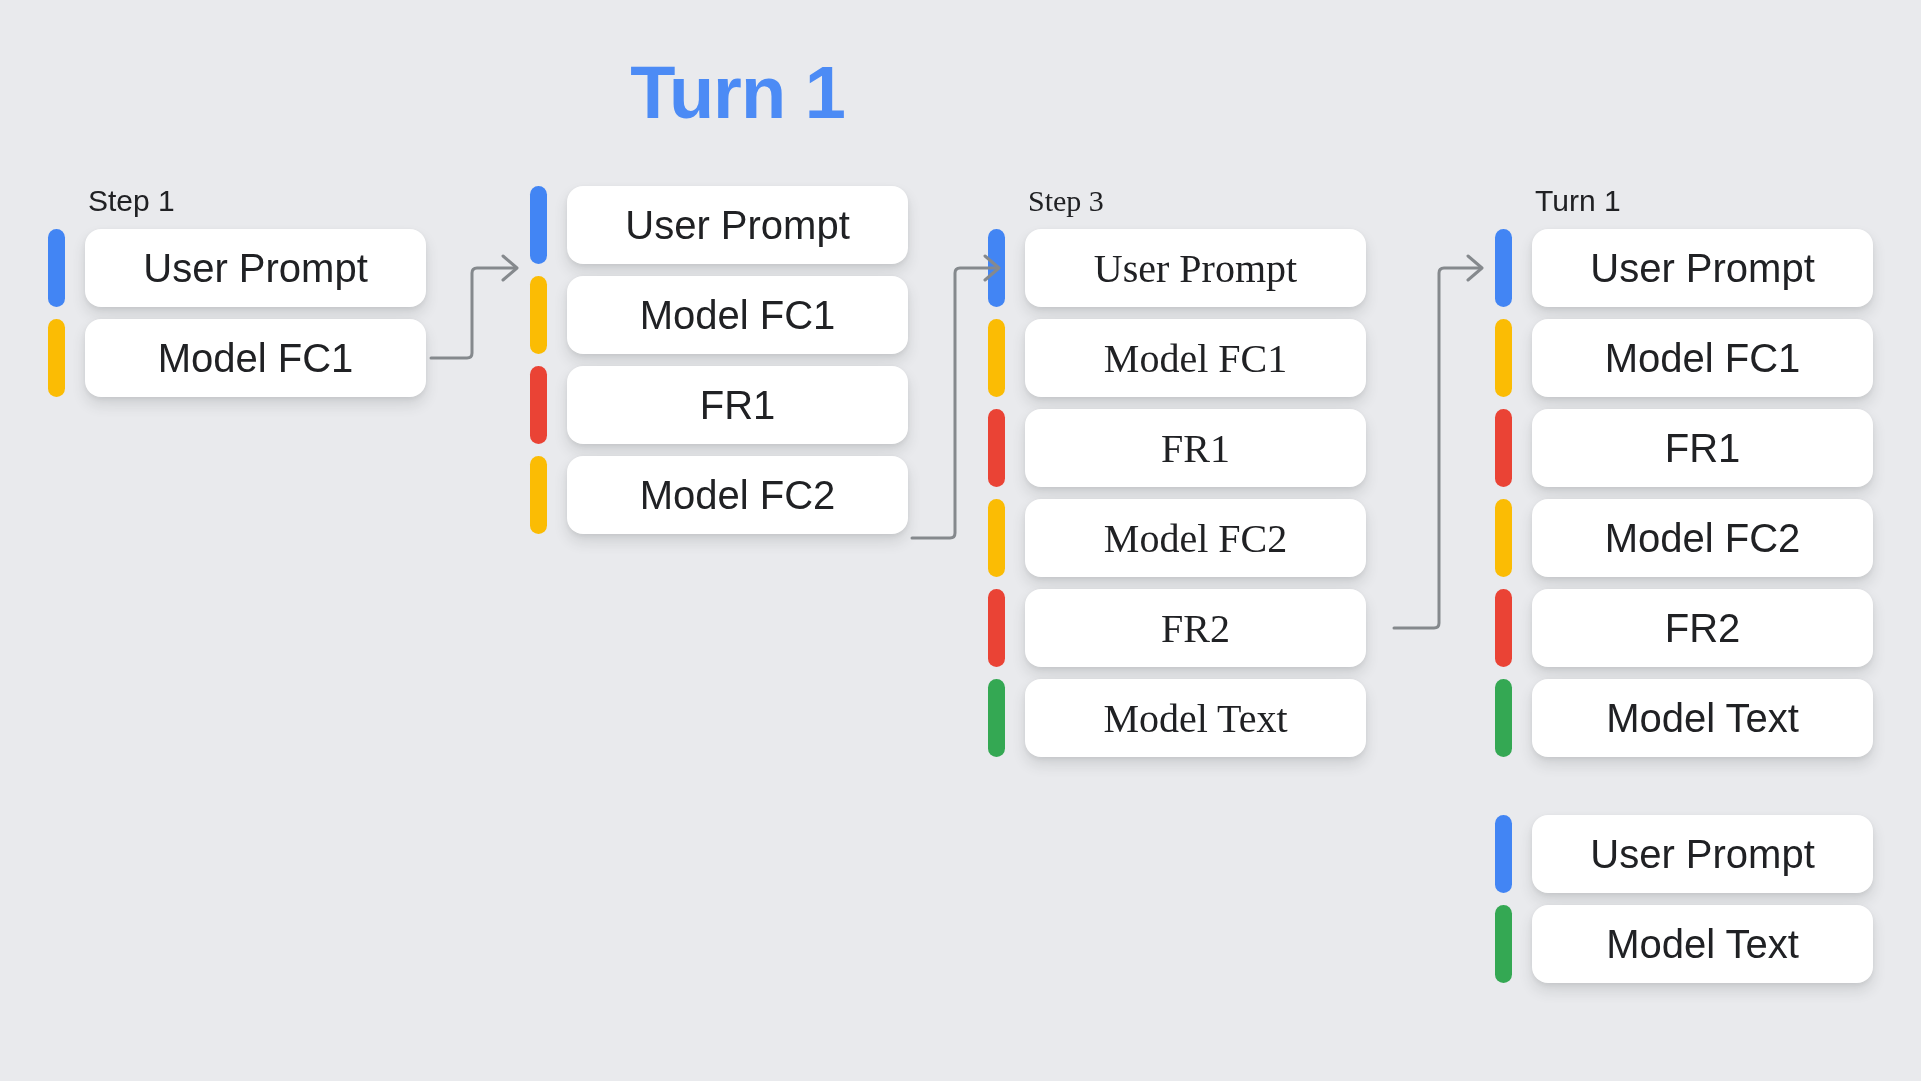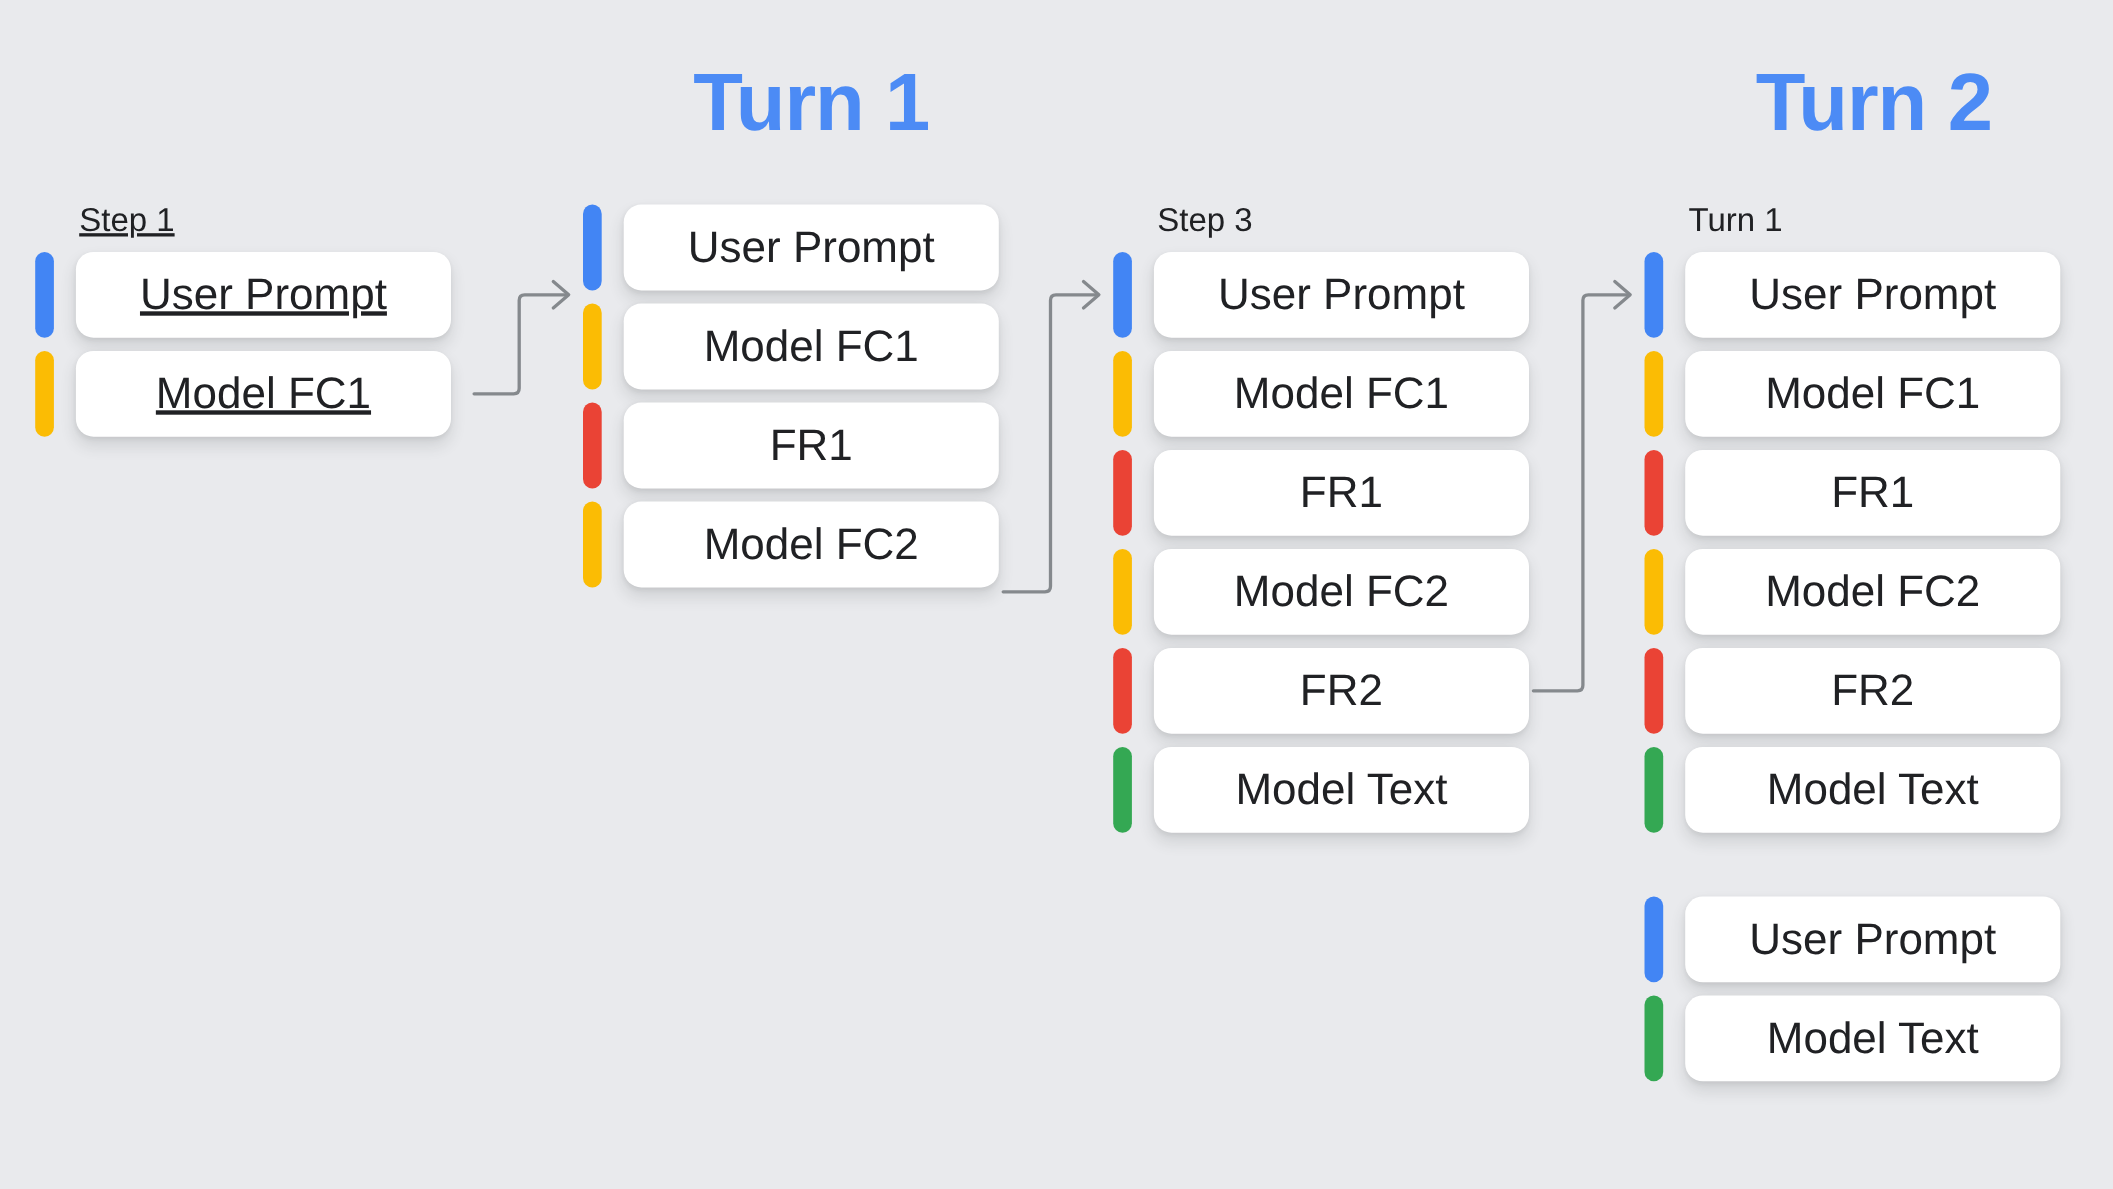--- a/index.html
+++ b/index.html
@@ -15,23 +15,23 @@
   .turn-header{
     position:absolute;top:54px;height:78px;
     font-size:74px;font-weight:600;letter-spacing:-1px;
     color:var(--header,#4c8bf5);
     text-align:center;line-height:78px;
   }
   .turn-header.h1{left:567px;width:341px;}
   .turn-header.h2{left:1533px;width:341px;}
 
   .col{position:absolute;width:378px;}
-  .col.c1{left:32px;top:186px;text-decoration:underline;}
+  .col.c1{left:48px;top:186px;}
   .col.c2{left:530px;top:186px;}
-  .col.c3{left:1012px;top:186px;}
+  .col.c3{left:988px;top:186px;font-family:Liberation Serif, serif;}
   .col.c4{left:1495px;top:186px;}
   .col.c5{left:1495px;top:815px;}
 
   .col-label{
     font-size:30px;line-height:30px;
     margin:0 0 13px 40px;color:var(--ink,#202124);
   }
   .row{display:flex;align-items:stretch;height:78px;margin-bottom:12px;}
   .bar{
     width:17px;border-radius:9px;flex:0 0 17px;margin-right:20px;
@@ -53,21 +53,20 @@
     fill:none;stroke:var(--arrow,#85898d);stroke-width:3;
     stroke-linecap:round;stroke-linejoin:round;
   }
 </style>
 </head>
 <body style="--bg: #e9eaed; --card: #ffffff; --ink: #202124; --header: #4c8bf5; --blue: #4285f4; --yellow: #fbbc04; --red: #ea4335; --green: #34a853; --arrow: #85898d;">
 
 <div class="stage">
 
   <div class="turn-header h1">Turn 1</div>
-  <div class="turn-header h2">Turn 2</div>
 
   <div class="col c1">
     <div class="col-label">Step 1</div>
     <div class="row">
       <div class="bar blue"></div>
       <div class="card">User Prompt</div>
     </div>
     <div class="row">
       <div class="bar yellow"></div>
       <div class="card">Model FC1</div>

